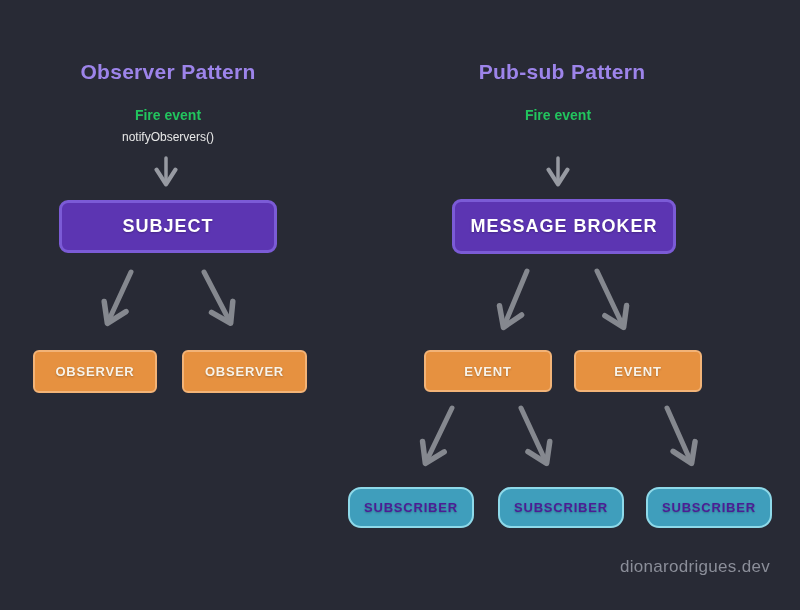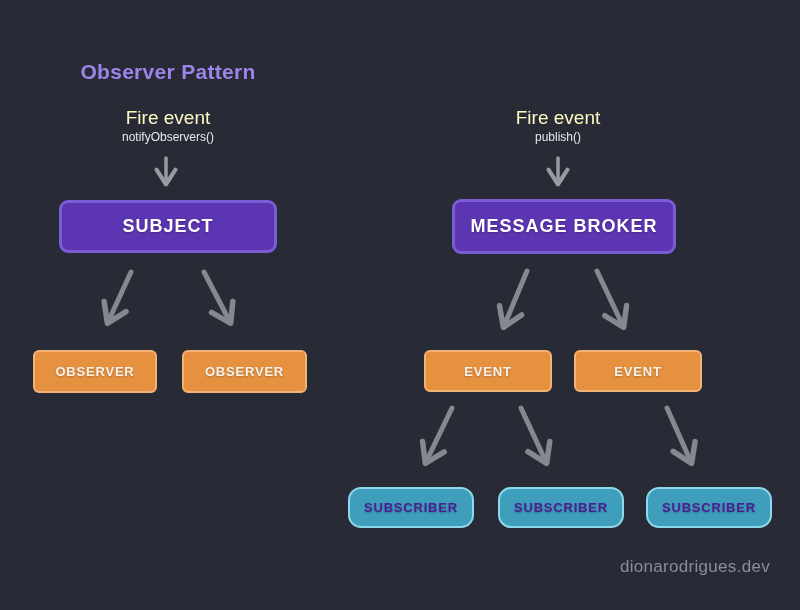--- a/index.html
+++ b/index.html
@@ -20,23 +20,23 @@
   .abs { position: absolute; }
   .center-text { text-align: center; }
 
   .pattern-title {
     font-size: 21px;
     font-weight: bold;
     color: #9d84ea;
     letter-spacing: 0.3px;
   }
   .fire-label {
-    font-size: 19px;
-    font-weight: normal;
-    color: #fef9c3;
+    font-size: 14px;
+    font-weight: bold;
+    color: #22c55e;
   }
   .fire-method {
     font-size: 12px;
     font-weight: normal;
     color: #e8e8e8;
   }
 
   .node {
     display: flex;
     align-items: center;
@@ -125,24 +125,24 @@
   </div>
 
   <div class="abs node node-orange" style="left:33px; top:350px; width:124px; height:43px;">
     <span>OBSERVER</span>
   </div>
 
   <div class="abs node node-orange" style="left:182px; top:350px; width:125px; height:43px;">
     <span>OBSERVER</span>
   </div>
 
+  <div class="abs center-text pattern-title" style="left:394px; width:336px; top:60px;">Pub-sub Pattern</div>
 
   <div class="abs center-text fire-label" style="left:390px; width:336px; top:107px;">Fire event</div>
 
-  <div class="abs center-text fire-method" style="left:390px; width:336px; top:130px;">publish()</div>
 
   <div class="abs node node-root" style="left:452px; top:199px; width:224px; height:55px;">
     <span>MESSAGE BROKER</span>
   </div>
 
   <div class="abs node node-orange" style="left:424px; top:350px; width:128px; height:42px;">
     <span>EVENT</span>
   </div>
 
   <div class="abs node node-orange" style="left:574px; top:350px; width:128px; height:42px;">

